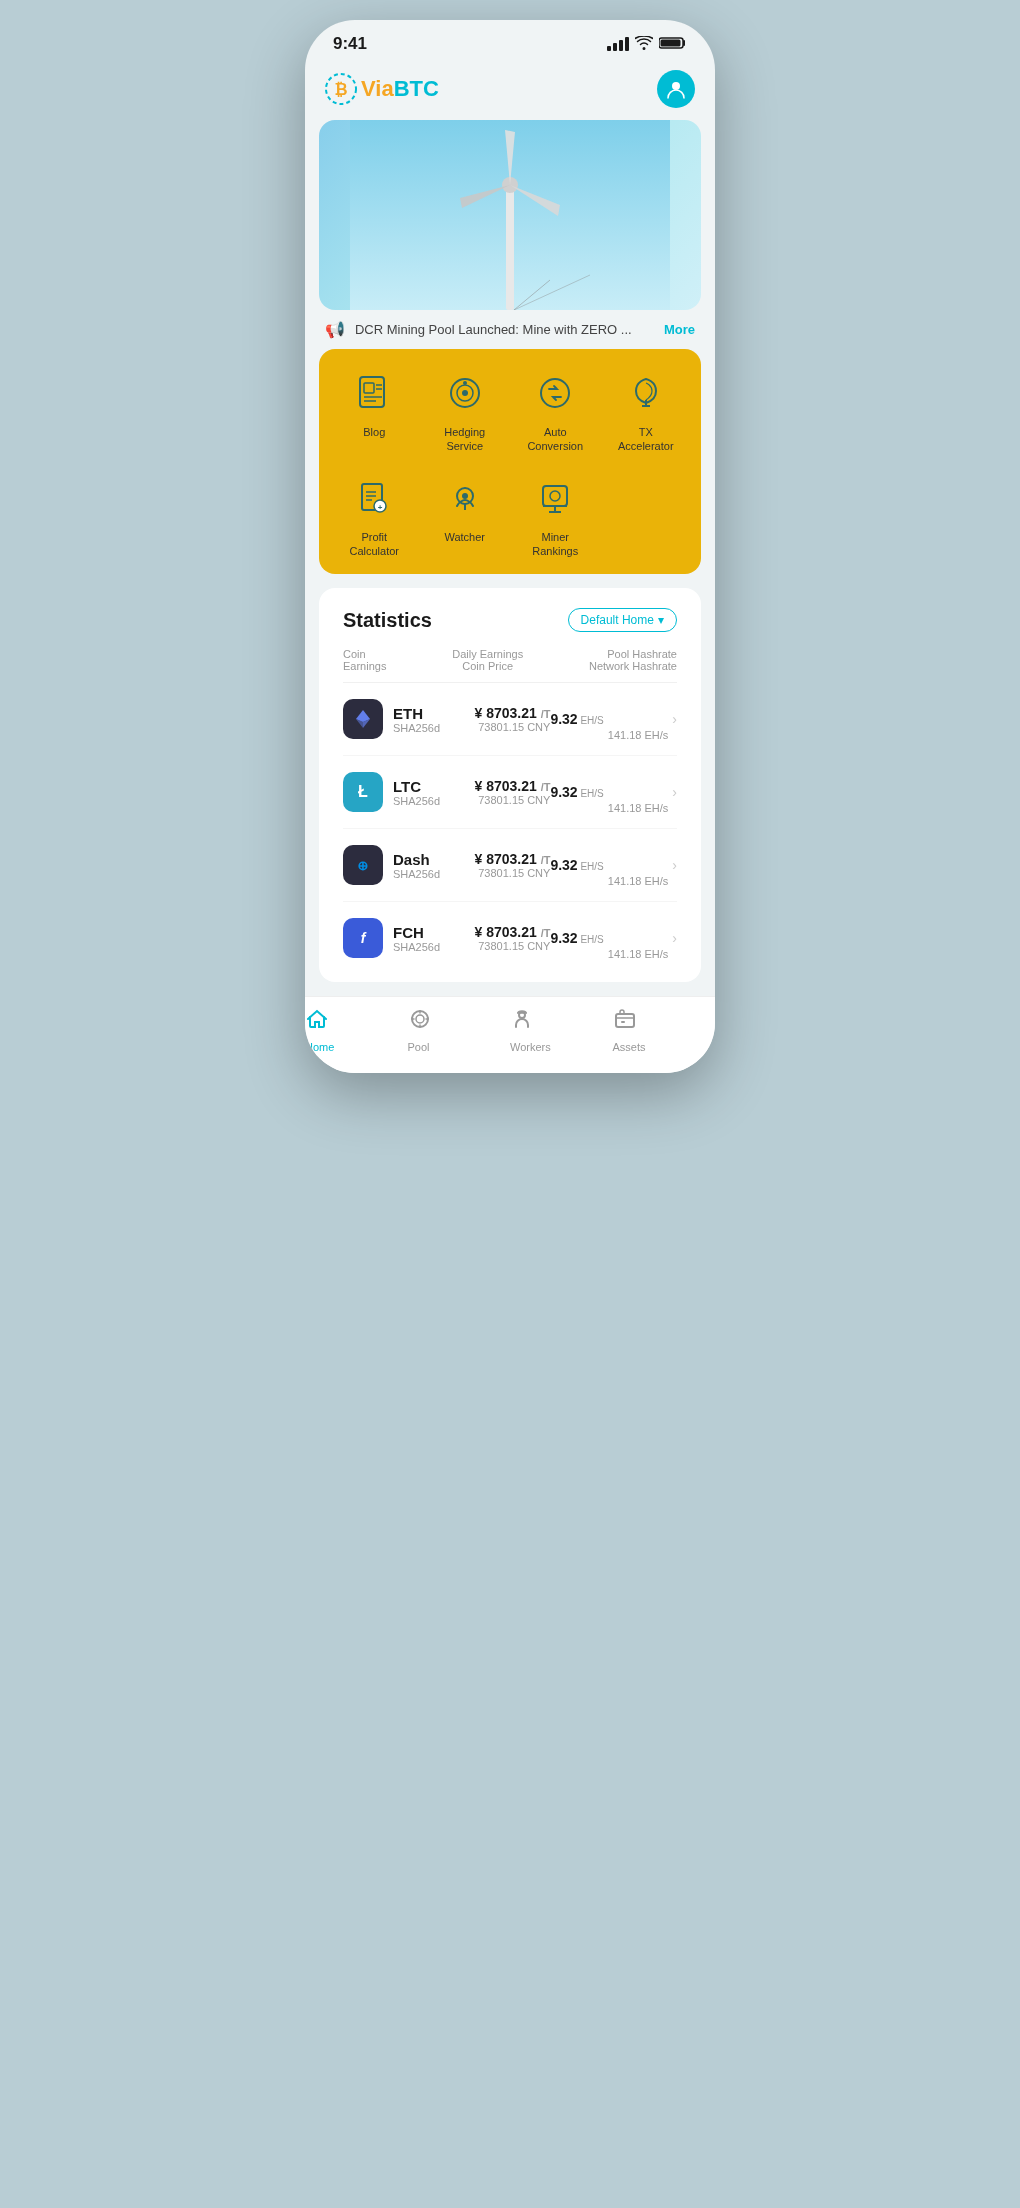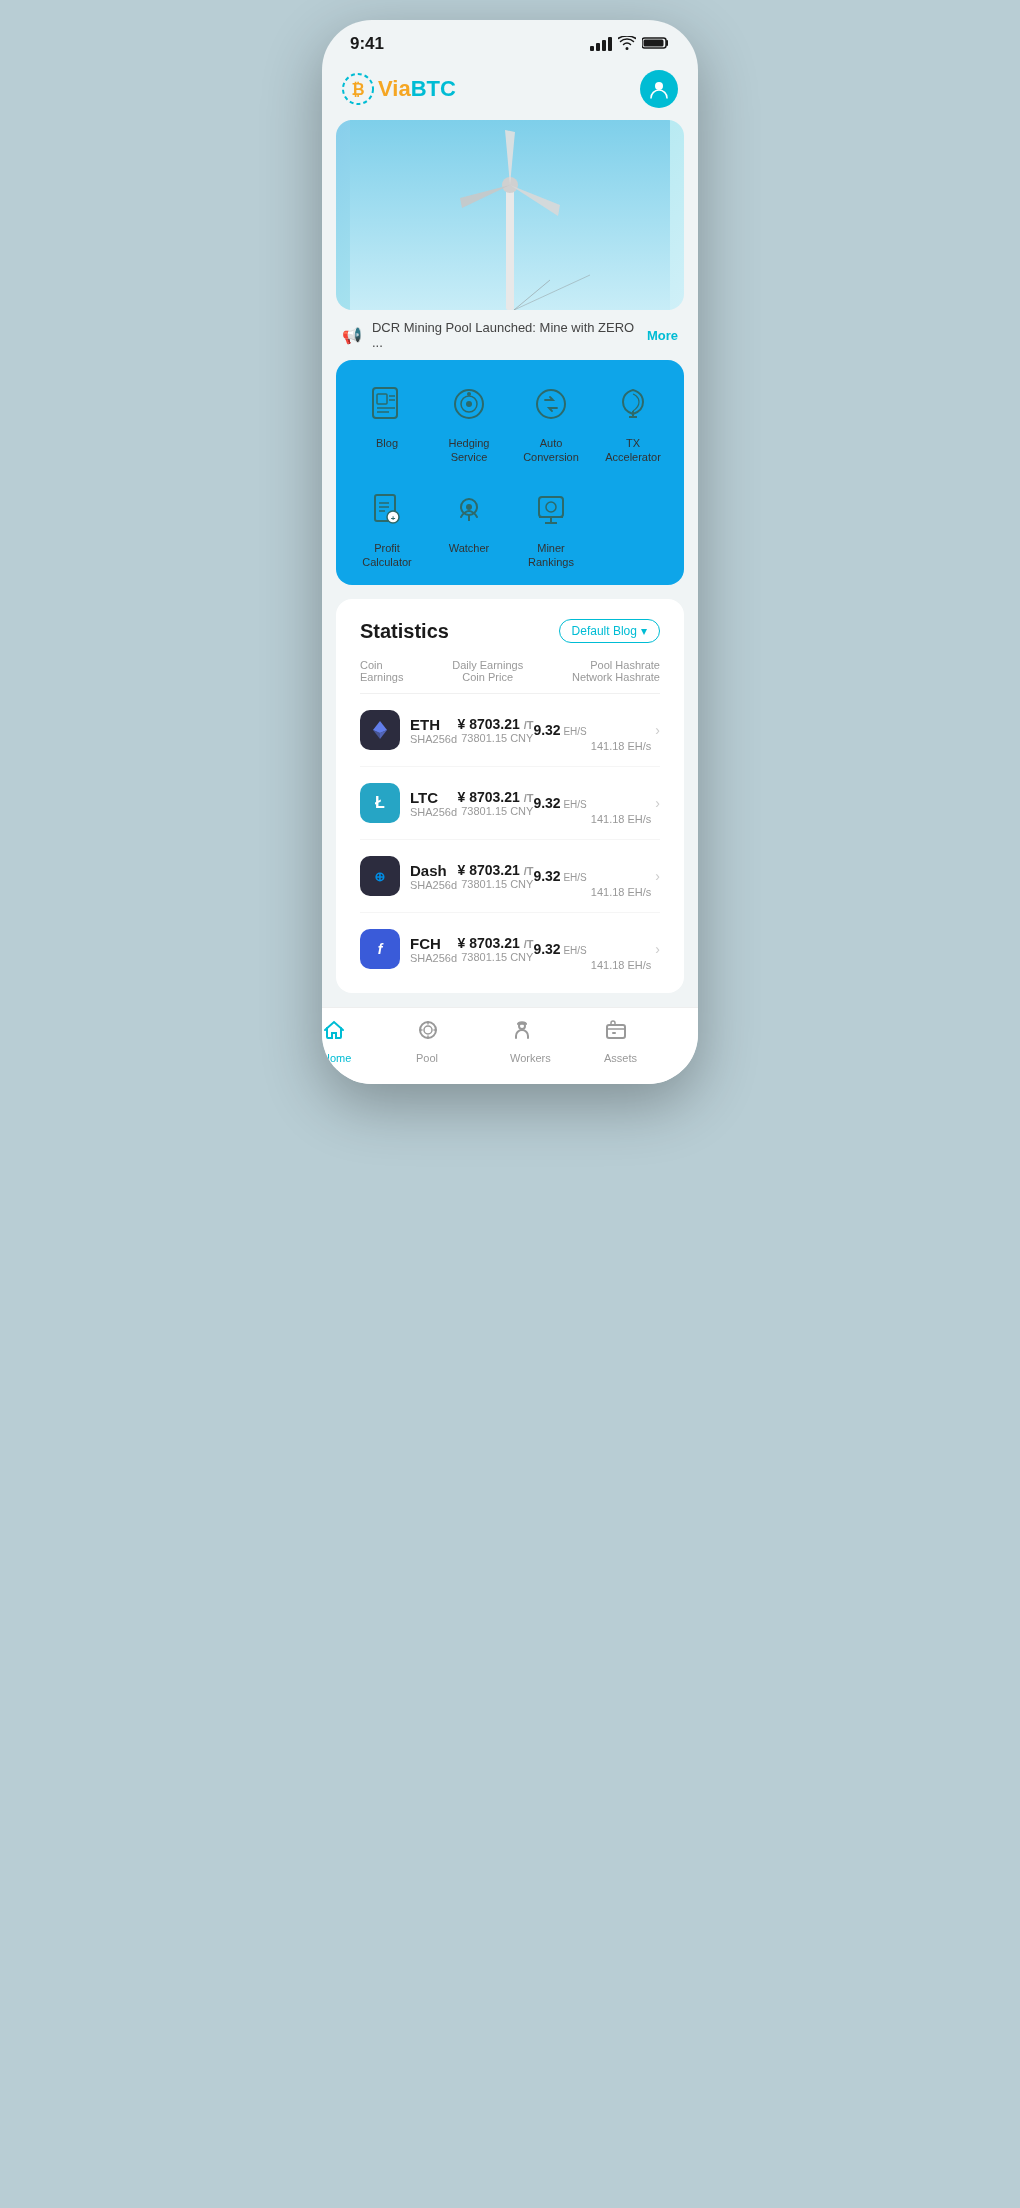--- a/index.html
+++ b/index.html
@@ -6,21 +6,21 @@
     * { box-sizing: border-box; margin: 0; padding: 0; }
     body {
       background: #b8cdd4;
       display: flex;
       justify-content: center;
       align-items: flex-start;
       min-height: 100vh;
       font-family: -apple-system, BlinkMacSystemFont, 'Helvetica Neue', sans-serif;
     }
     .phone-frame {
-      width: 376px;
+      width: 410px;
       min-height: 844px;
       background: #f0f4f5;
       border-radius: 50px;
       overflow: hidden;
       box-shadow: 0 20px 60px rgba(0,0,0,0.3);
       position: relative;
       margin: 20px auto;
     }
     
     .status-bar {
@@ -107,21 +107,21 @@
       align-items: center;
       padding: 10px 20px;
       gap: 10px;
     }
     .ticker-icon { font-size: 16px; color: #666; }
     .ticker-text { font-size: 13px; color: #444; flex: 1; }
     .ticker-more { font-size: 13px; color: #00bcd4; font-weight: 600; cursor: pointer; }
 
     
     .services-card {
-      background: #0ea5e9;
+      background: #eab308;
       margin: 0 14px 14px;
       border-radius: 16px;
       padding: 20px 10px 16px;
     }
     .services-grid {
       display: grid;
       grid-template-columns: repeat(4, 1fr);
       row-gap: 20px;
     }
     .service-item {
@@ -423,21 +423,21 @@
         <span class="service-label">Miner<br>Rankings</span>
       </div>
 
     </div>
   </div>
 
   <div class="stats-section">
     <div class="stats-header">
       <span class="stats-title">Statistics</span>
       <button class="sort-btn">
-        <span>Default Blog</span>
+        <span>Default Home</span>
         <span>▾</span>
       </button>
     </div>
 
     <div class="table-header">
       <div class="th-coin">
         <span>Coin</span>
         <span>Earnings</span>
       </div>
       <div class="th-earnings">

